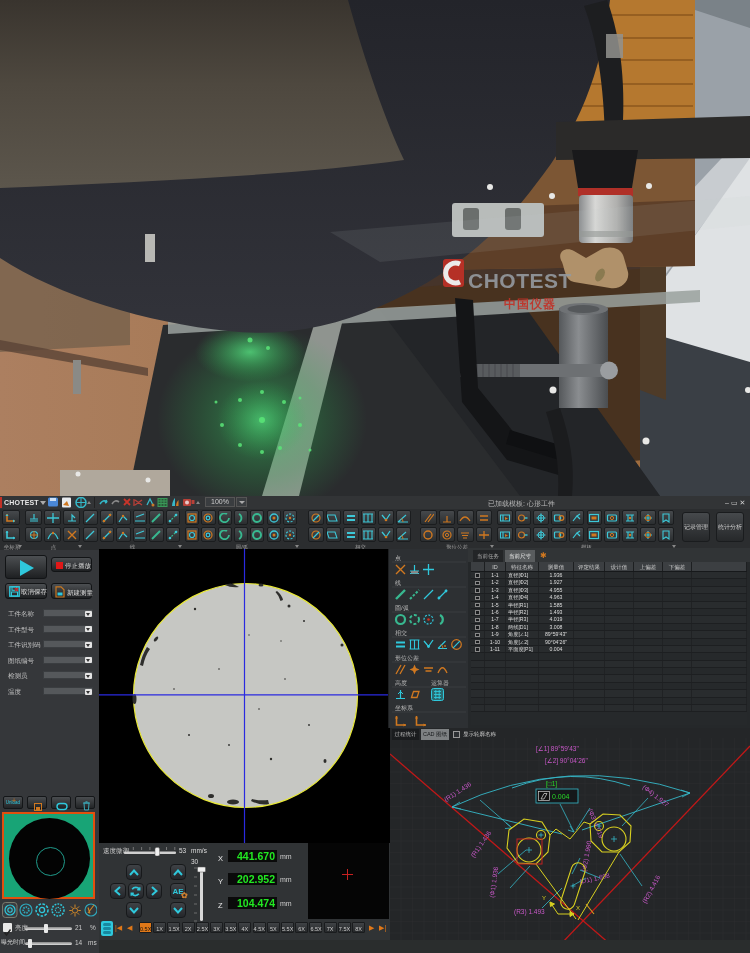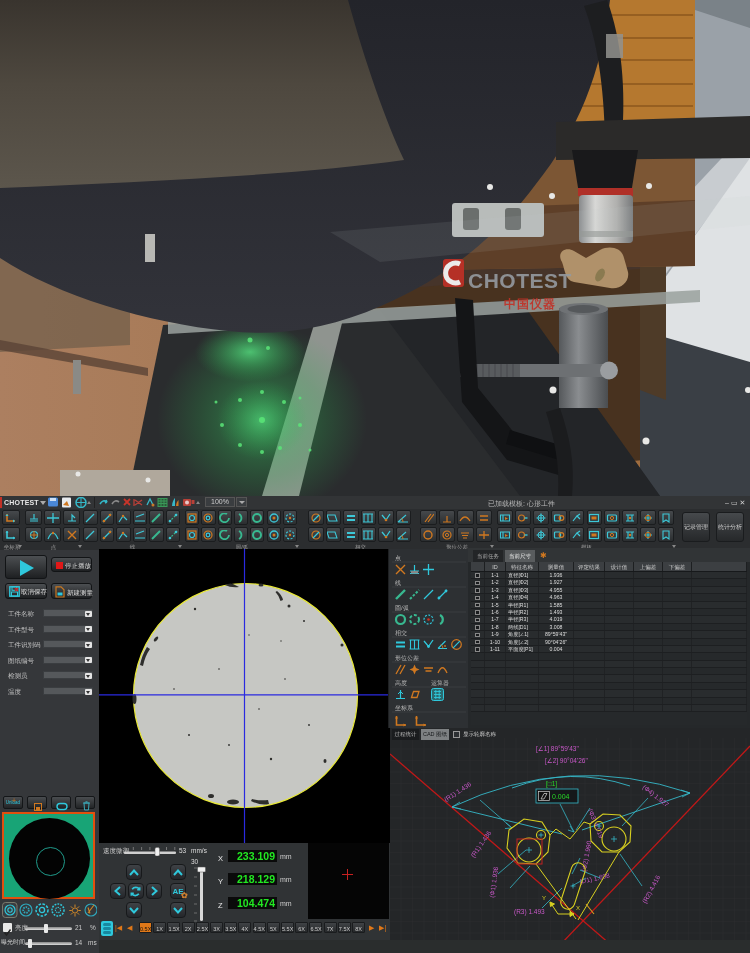--- a/index.html
+++ b/index.html
@@ -855,24 +855,24 @@
 
       <svg class="abs" style="left:95px;top:22px;" width="14" height="58" viewBox="0 0 14 58">
         <g stroke="#888" stroke-width="0.7">
             <path d="M3,3 h-3 M3,12 h-3 M3,21 h-3 M3,30 h-3 M3,39 h-3 M3,48 h-3 M3,56 h-3"></path>
           </g>
         <rect x="6" y="2" width="3" height="54" rx="1.5" fill="#d8d8d8"></rect>
         <rect x="3.5" y="2" width="8" height="5" rx="1" fill="#f0f0f0" stroke="#555" stroke-width="0.5"></rect>
       </svg>
 
       <div class="abs" style="left:119px;top:11px;font-size:7.5px;color:#e8e8e8;">X</div>
-      <div class="abs" style="left:129px;top:7px;width:49px;height:12px;background:#0a0a0a;color:#22e822;font-size:10.5px;font-weight:bold;text-align:right;line-height:12px;padding-right:2px;">233.109</div>
+      <div class="abs" style="left:129px;top:7px;width:49px;height:12px;background:#0a0a0a;color:#22e822;font-size:10.5px;font-weight:bold;text-align:right;line-height:12px;padding-right:2px;">441.670</div>
       <div class="abs" style="left:181px;top:10px;font-size:7px;color:#ccc;">mm</div>
       <div class="abs" style="left:119px;top:34px;font-size:7.5px;color:#e8e8e8;">Y</div>
-      <div class="abs" style="left:129px;top:30px;width:49px;height:12px;background:#0a0a0a;color:#22e822;font-size:10.5px;font-weight:bold;text-align:right;line-height:12px;padding-right:2px;">218.129</div>
+      <div class="abs" style="left:129px;top:30px;width:49px;height:12px;background:#0a0a0a;color:#22e822;font-size:10.5px;font-weight:bold;text-align:right;line-height:12px;padding-right:2px;">202.952</div>
       <div class="abs" style="left:181px;top:33px;font-size:7px;color:#ccc;">mm</div>
       <div class="abs" style="left:119px;top:58px;font-size:7.5px;color:#e8e8e8;">Z</div>
       <div class="abs" style="left:129px;top:54px;width:49px;height:12px;background:#0a0a0a;color:#22e822;font-size:10.5px;font-weight:bold;text-align:right;line-height:12px;padding-right:2px;">104.474</div>
       <div class="abs" style="left:181px;top:57px;font-size:7px;color:#ccc;">mm</div>
 
       <div class="abs" style="left:209px;top:0px;width:81px;height:76px;background:#050505;">
         <div class="abs" style="left:34px;top:26px;width:11px;height:11px;">
             <div class="abs" style="left:5px;top:0;width:1px;height:11px;background:#c82020;"></div>
             <div class="abs" style="left:0;top:5px;width:11px;height:1px;background:#c82020;"></div>
           </div>

